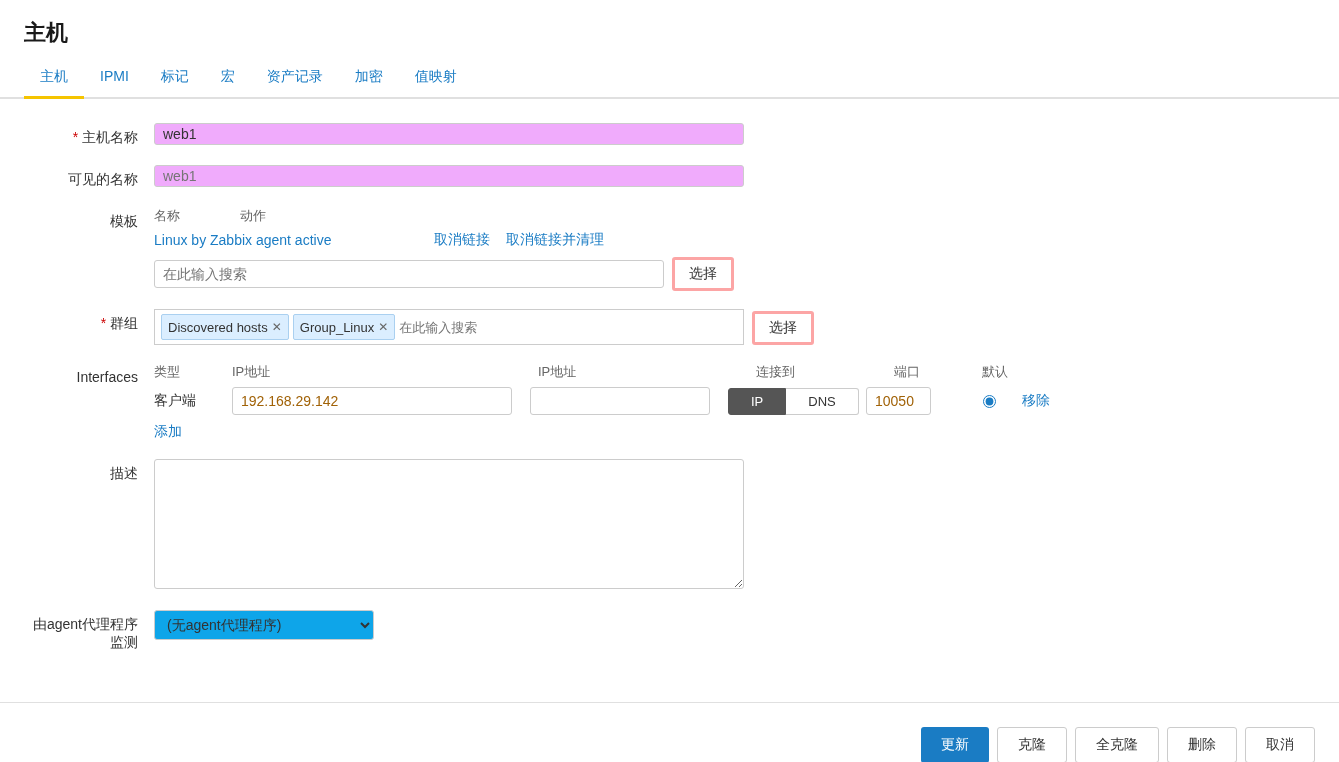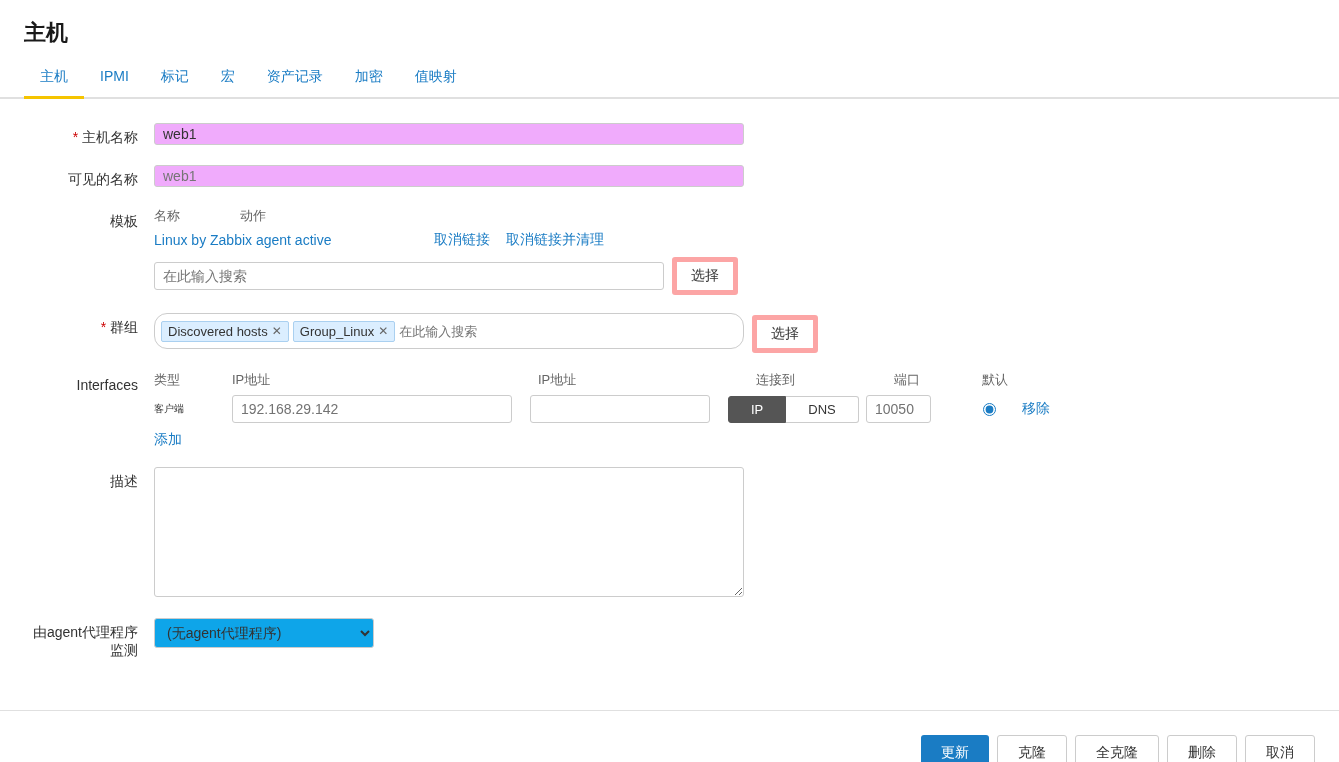--- a/index.html
+++ b/index.html
@@ -107,34 +107,33 @@
       padding: 5px 8px;
       border: 1px solid #ccc;
       border-radius: 3px;
       font-size: 14px;
       color: #999;
       background: #fff;
     }
     .btn-select {
       padding: 5px 14px;
       background: #fff;
-      border: 5px solid #fca5a5;
+      border: 3px solid #fca5a5;
       border-radius: 3px;
       cursor: pointer;
       font-size: 14px;
       color: #333;
     }
     .group-tags {
       display: flex;
       flex-wrap: wrap;
       gap: 4px;
-      align-items: center;
       padding: 4px 6px;
       border: 1px solid #ccc;
-      border-radius: 13px;
+      border-radius: 0;
       min-height: 32px;
       width: 590px;
       background: #fff;
     }
     .tag {
       display: inline-flex;
       align-items: center;
       background: #dbeeff;
       border: 1px solid #aad0f0;
       border-radius: 2px;
@@ -168,30 +167,30 @@
       margin-bottom: 6px;
     }
     .interface-row {
       display: grid;
       grid-template-columns: 70px 80px 210px 210px 130px 80px 60px 60px;
       gap: 8px;
       align-items: center;
       margin-bottom: 8px;
     }
     .interface-type {
-      font-size: 10px;
+      font-size: 14px;
       color: #333;
       font-family: Liberation Mono, monospace;
     }
     .interface-input {
       padding: 5px 8px;
       border: 1px solid #ccc;
       border-radius: 3px;
       font-size: 14px;
-      color: #737373;
+      color: #a16207;
       background: #fff;
       width: 100%;
     }
     .conn-btn {
       padding: 5px 22px;
       border: 1px solid #ccc;
       border-radius: 3px;
       cursor: pointer;
       font-size: 13px;
       color: #333;

